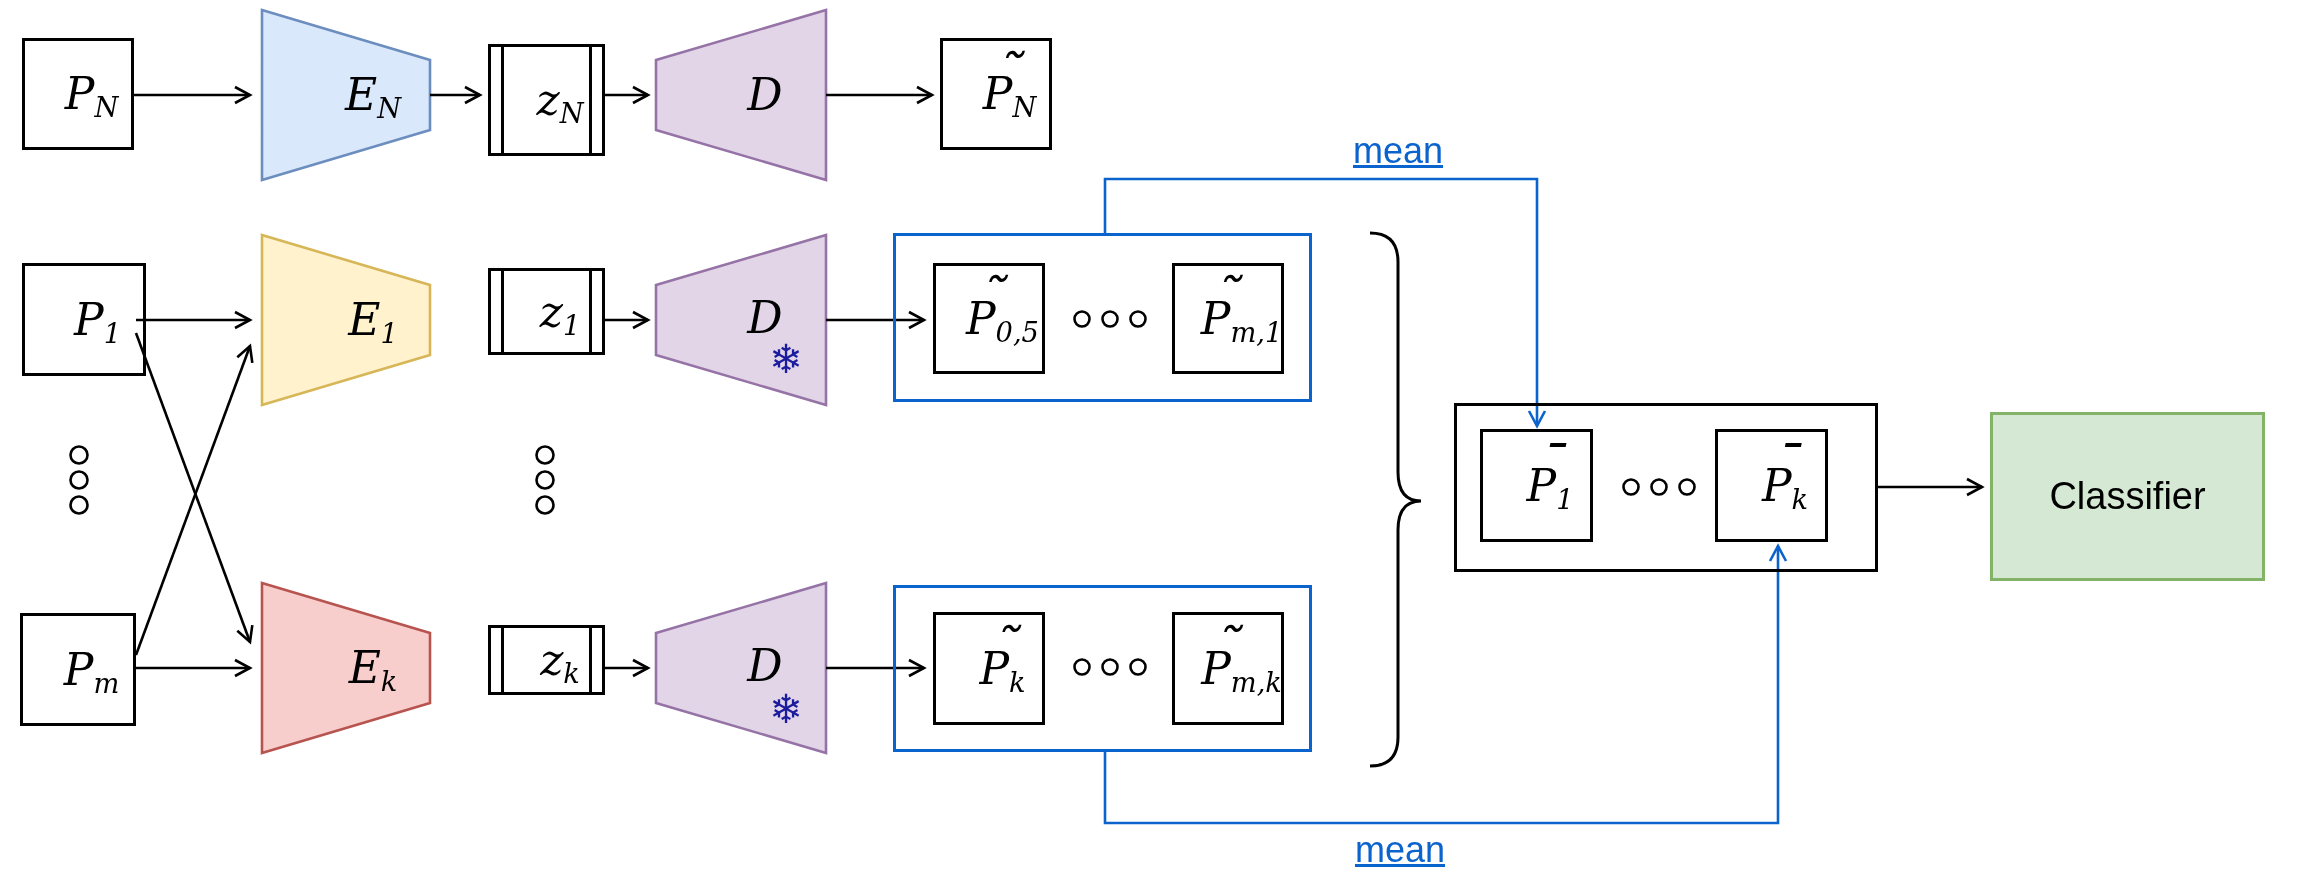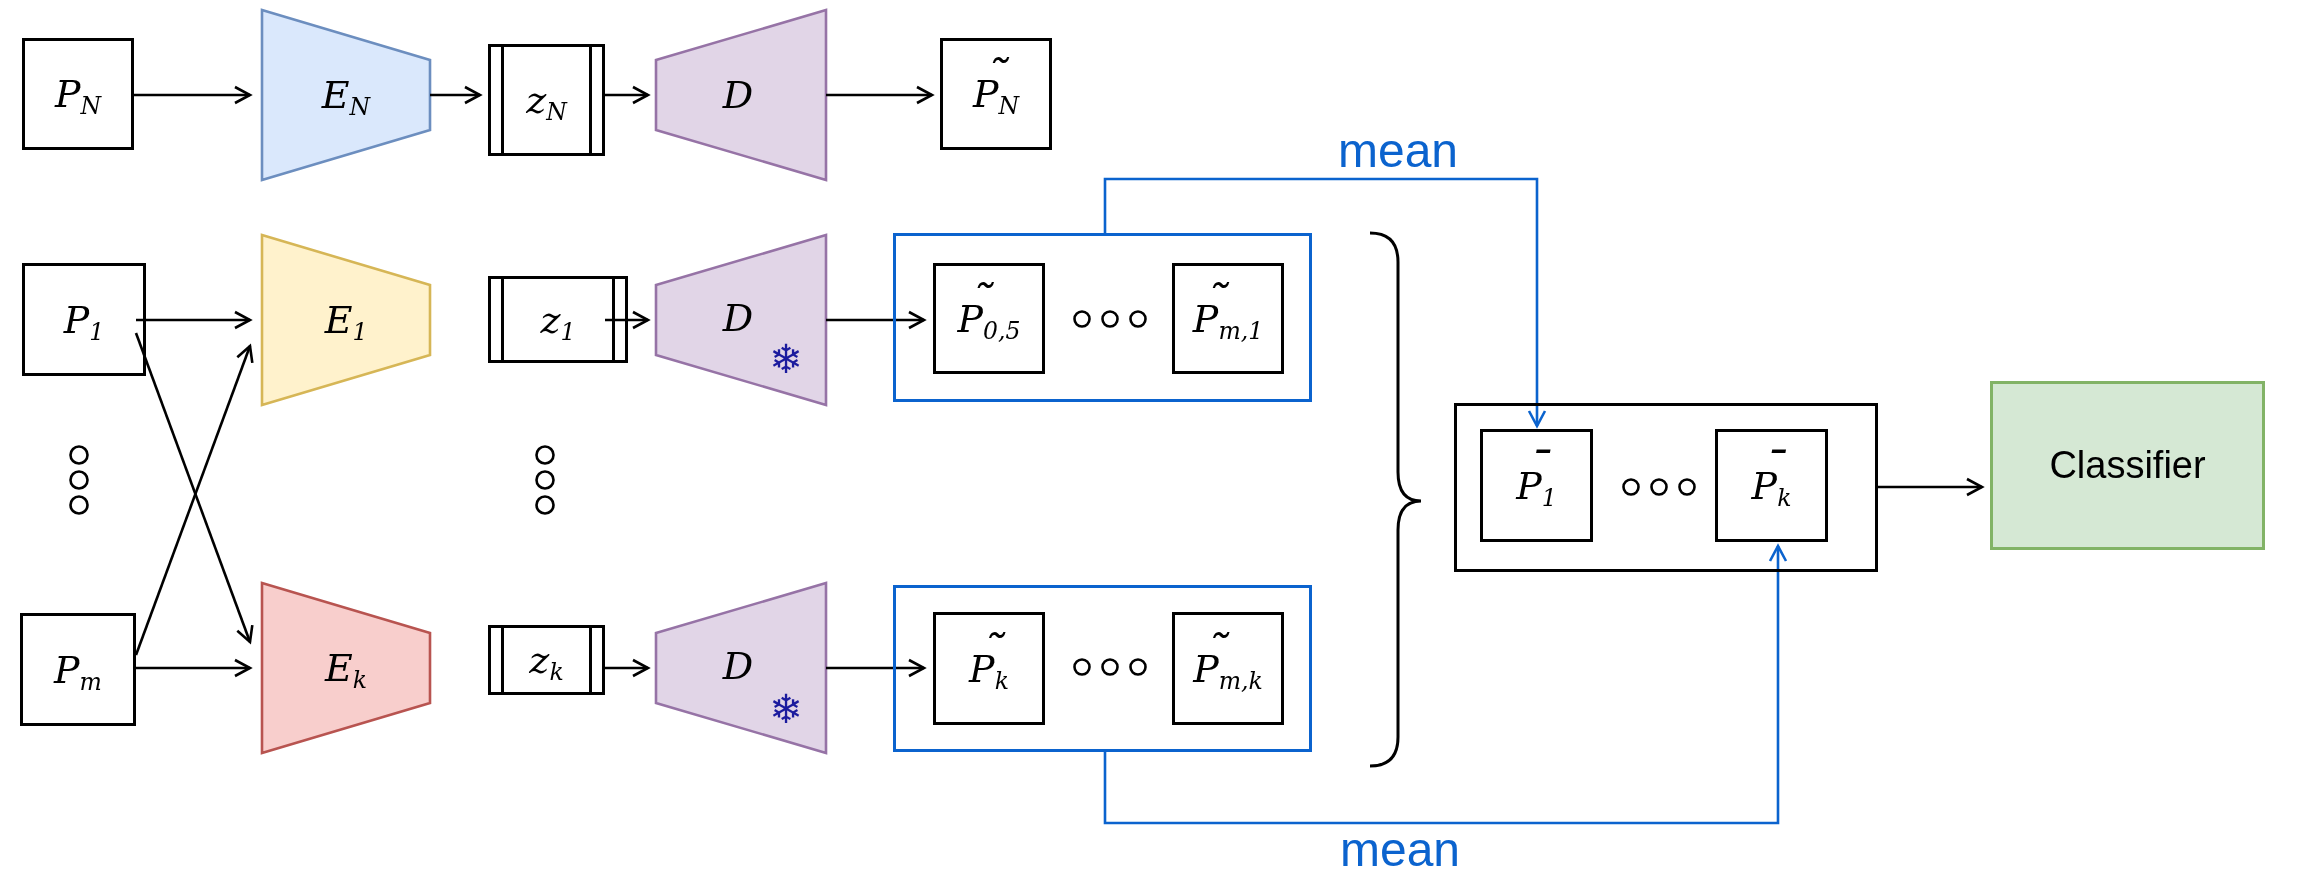--- a/index.html
+++ b/index.html
@@ -37,33 +37,33 @@
   }
   
   .zbox::before, .zbox::after {
     content:""; position:absolute; top:0; bottom:0; width:3px; background:var(--black,#000);
   }
   .zbox::before { left:10px; }
   .zbox::after  { right:10px; }
 
   
   .math { font-family:"DejaVu Serif","Liberation Serif",serif; font-style:italic;
-          font-size:38px; color:#000; line-height:1; white-space:nowrap; }
+          font-size:44px; color:#000; line-height:1; white-space:nowrap;margin-left:27px; }
   .mbase   { position:relative; display:inline-block; }
   .maccent { position:absolute; top:-0.46em; left:0.24em; font-size:1.25em; }
   .msub    { display:inline-block; font-size:0.62em; transform:translateY(0.3em); }
 
   .shape-label { position:absolute; transform:translate(-50%,-50%); }
   .snow {
     position:absolute; transform:translate(-50%,-50%);
     font-family:"DejaVu Sans",sans-serif; font-size:40px; color:var(--snow,#1b1b9e); line-height:1;
   }
   .mean-label {
     position:absolute; transform:translate(-50%,-50%);
-    font-size:48px; color:var(--blue,#0b63ce); line-height:1;
+    font-size:36px; color:var(--blue,#0b63ce); line-height:1;text-decoration:underline;
   }
 </style>
 </head>
 <body>
 
 <div class="stage">
 
   <svg class="layer" width="2302" height="892" viewBox="0 0 2302 892">
     <defs>
       <marker id="mA" class="mk-black" markerUnits="userSpaceOnUse" markerWidth="22" markerHeight="22" viewBox="0 0 22 22" refX="19" refY="11" orient="auto">
@@ -136,21 +136,21 @@
   </div>
   <span class="math shape-label" style="left:738px;top:95px"><span class="mbase">D</span></span>
   <div class="box" style="left:940px;top:38px;width:112px;height:112px">
     <span class="math"><span class="mbase">P<span class="maccent">˜</span></span><span class="msub">N</span></span>
   </div>
 
   <div class="box" style="left:22px;top:263px;width:124px;height:113px">
     <span class="math"><span class="mbase">P</span><span class="msub">1</span></span>
   </div>
   <span class="math shape-label" style="left:346px;top:320px"><span class="mbase">E</span><span class="msub">1</span></span>
-  <div class="box zbox" style="left:488px;top:276px;width:140px;height:87px">
+  <div class="box zbox" style="left:488px;top:268px;width:117px;height:87px">
     <span class="math"><span class="mbase">z</span><span class="msub">1</span></span>
   </div>
   <span class="math shape-label" style="left:738px;top:318px"><span class="mbase">D</span></span>
   <span class="snow" style="left:786px;top:359px">❄</span>
 
   <div class="group-blue" style="left:893px;top:233px;width:419px;height:169px"></div>
   <div class="box" style="left:933px;top:263px;width:112px;height:111px">
     <span class="math"><span class="mbase">P<span class="maccent">˜</span></span><span class="msub">0,5</span></span>
   </div>
   <div class="box" style="left:1172px;top:263px;width:112px;height:111px">
@@ -179,17 +179,17 @@
   <span class="mean-label" style="left:1400px;top:850px">mean</span>
 
   <div class="box" style="left:1454px;top:403px;width:424px;height:169px"></div>
   <div class="box" style="left:1480px;top:429px;width:113px;height:113px">
     <span class="math"><span class="mbase">P<span class="maccent">¯</span></span><span class="msub">1</span></span>
   </div>
   <div class="box" style="left:1715px;top:429px;width:113px;height:113px">
     <span class="math"><span class="mbase">P<span class="maccent">¯</span></span><span class="msub">k</span></span>
   </div>
 
-  <div class="box classifier" style="left:1990px;top:381px;width:275px;height:169px">
+  <div class="box classifier" style="left:1990px;top:412px;width:275px;height:169px">
     <span>Classifier</span>
   </div>
 
 </div>
 
 </body></html>

